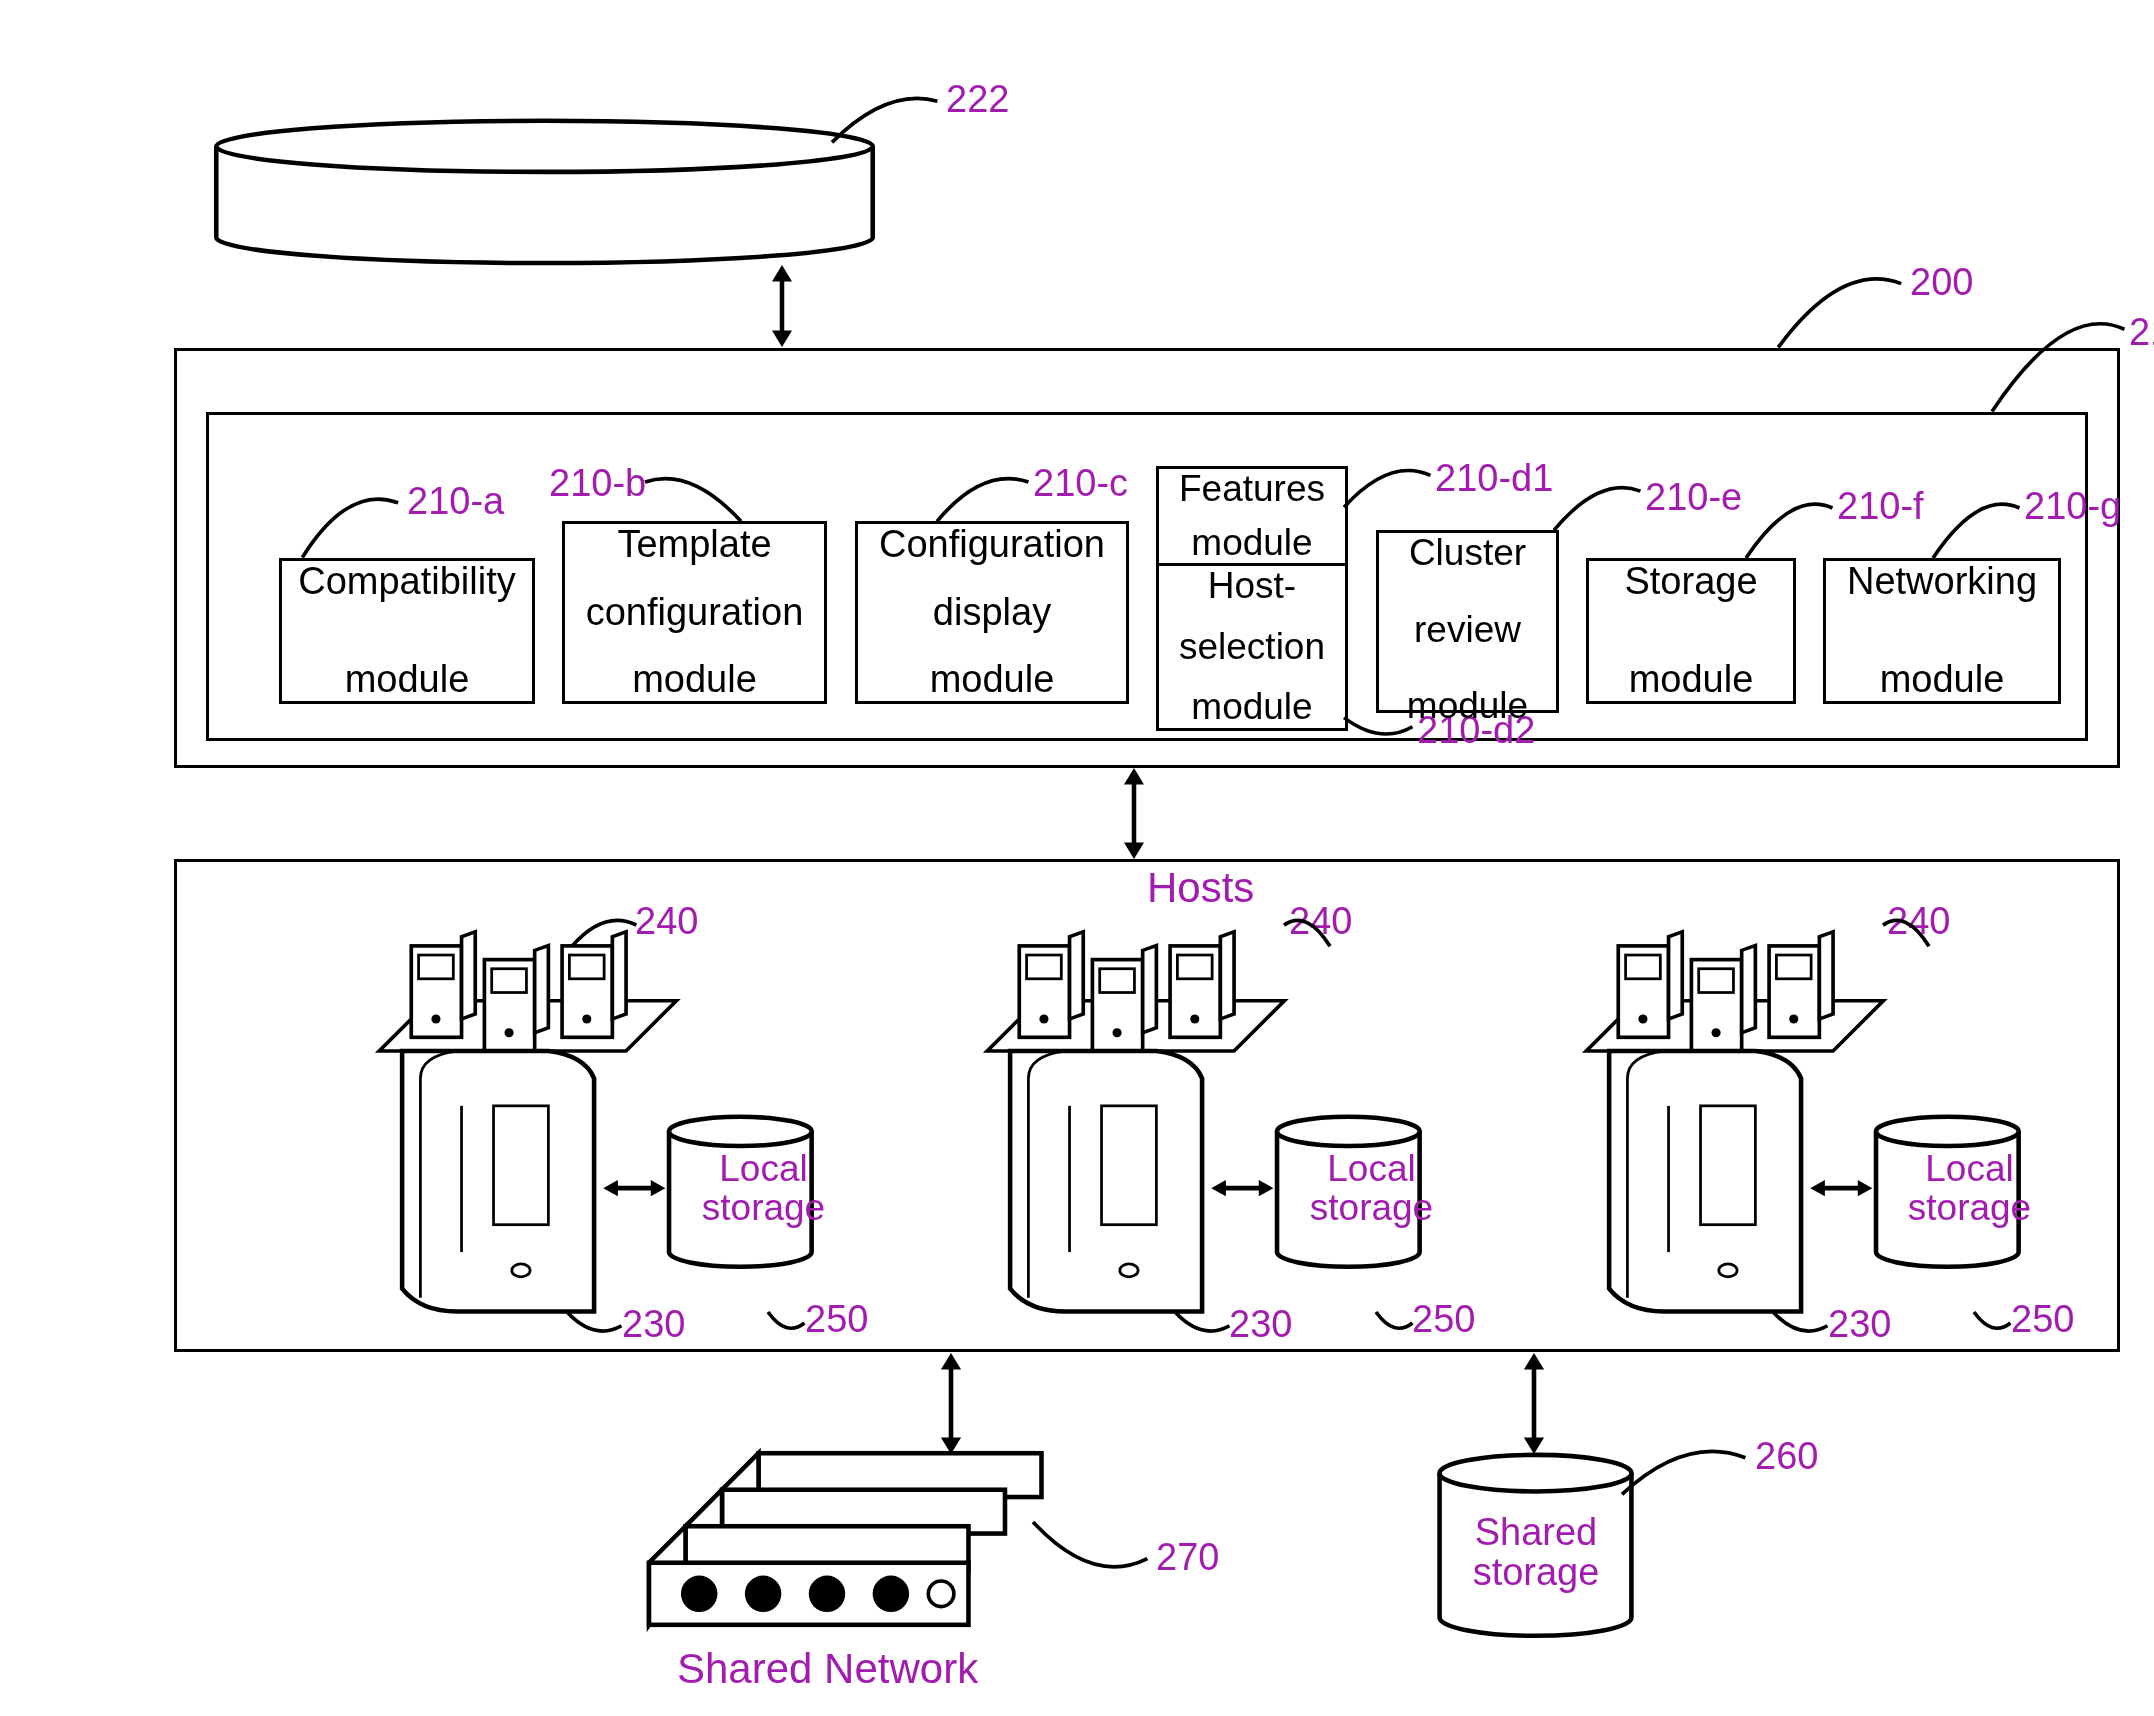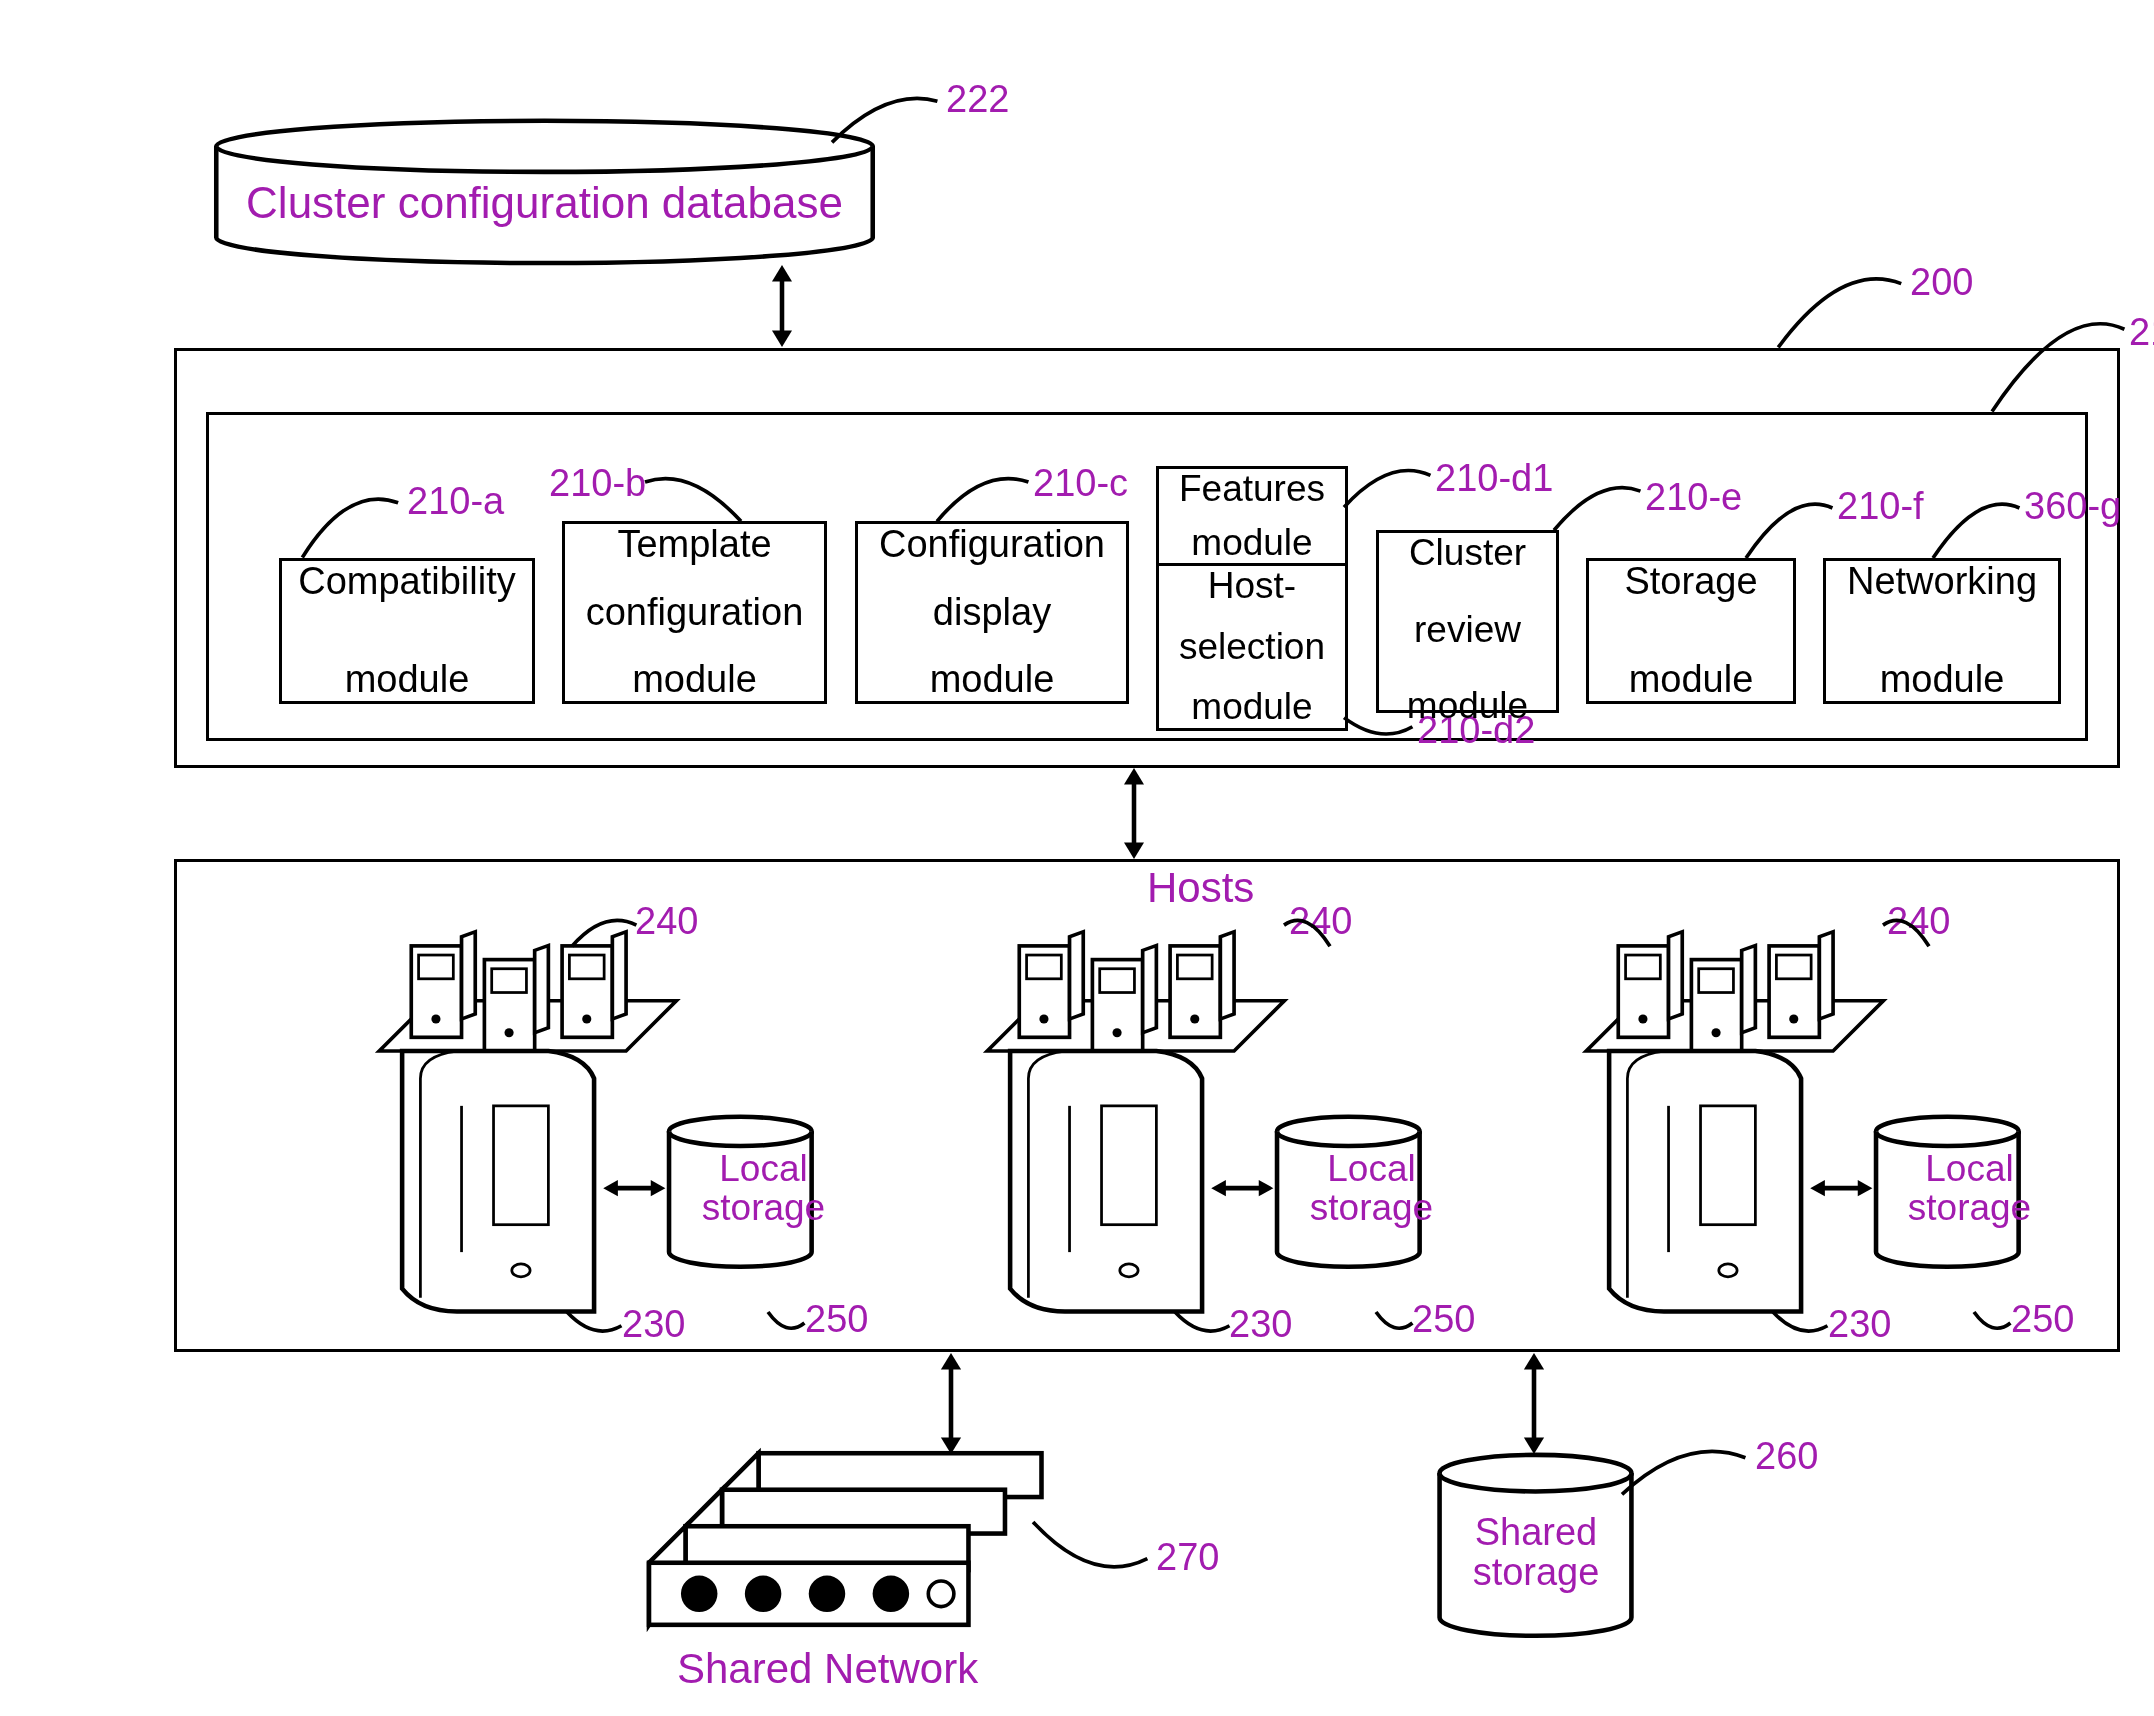--- a/index.html
+++ b/index.html
@@ -42,21 +42,20 @@
 </head>
 <body>
 
 <div class="canvas">
 
   <svg style="position:absolute; left:174px; top:82px; width:667px; height:155px;" viewBox="0 0 730 170" width="667" height="155">
     <ellipse cx="365" cy="30" rx="360" ry="28" fill="#fff" stroke="#000" stroke-width="5"></ellipse>
     <path d="M 5 30 L 5 130 A 360 28 0 0 0 725 130 L 725 30" fill="#fff" stroke="#000" stroke-width="5"></path>
     <path d="M 5 30 A 360 28 0 0 0 725 30" fill="none" stroke="#000" stroke-width="5"></path>
   </svg>
-  <div class="label center-text" style="left:183px; top:142px; width:649px; font-size:44px;">Cluster configuration database</div>
   <svg class="ref-curve" style="position:absolute; left:795px; top:55px; width:110px; height:55px;" viewBox="0 0 120 60" width="110" height="55">
     <path d="M 0 55 Q 60 -5 115 10"></path>
   </svg>
   <div class="label" style="left:909px; top:41px;">222</div>
 
   <svg style="position:absolute; left:722px; top:228px; width:46px; height:82px;" viewBox="0 0 50 90" width="46" height="82">
     <line x1="25" y1="12" x2="25" y2="78" class="arrowline"></line>
     <polygon points="25,0 14,18 36,18" class="arrowhead"></polygon>
     <polygon points="25,90 14,72 36,72" class="arrowhead"></polygon>
   </svg>
@@ -139,21 +138,21 @@
     </svg>
   <div class="label" style="left:1800px; top:448px;">210-f</div>
 
   <div class="box multiline" style="left:1786px; top:521px; width:238px; height:146px; font-size:38px;">
     <span>Networking</span>
     <span>module</span>
   </div>
   <svg class="ref-curve" style="position:absolute; left:1896px; top:457px; width:91px; height:69px;" viewBox="0 0 100 75" width="91" height="69">
       <path d="M 0 70 Q 50 -5 95 15"></path>
     </svg>
-  <div class="label" style="left:1987px; top:448px;">360-g</div>
+  <div class="label" style="left:1987px; top:448px;">210-g</div>
 
   <svg style="position:absolute; left:1074px; top:731px; width:46px; height:91px;" viewBox="0 0 50 100" width="46" height="91">
     <line x1="25" y1="12" x2="25" y2="88" class="arrowline"></line>
     <polygon points="25,0 14,18 36,18" class="arrowhead"></polygon>
     <polygon points="25,100 14,82 36,82" class="arrowhead"></polygon>
   </svg>
 
   <div class="box" style="left:137px; top:822px; width:1946px; height:493px;"></div>
   <div class="label" style="left:1110px; top:827px; font-size:42px;">Hosts</div>
 

